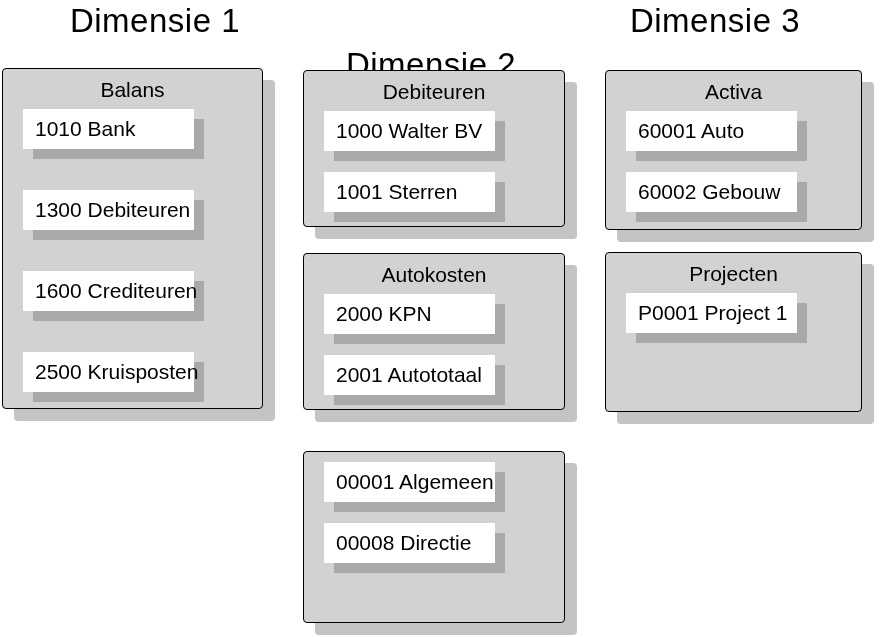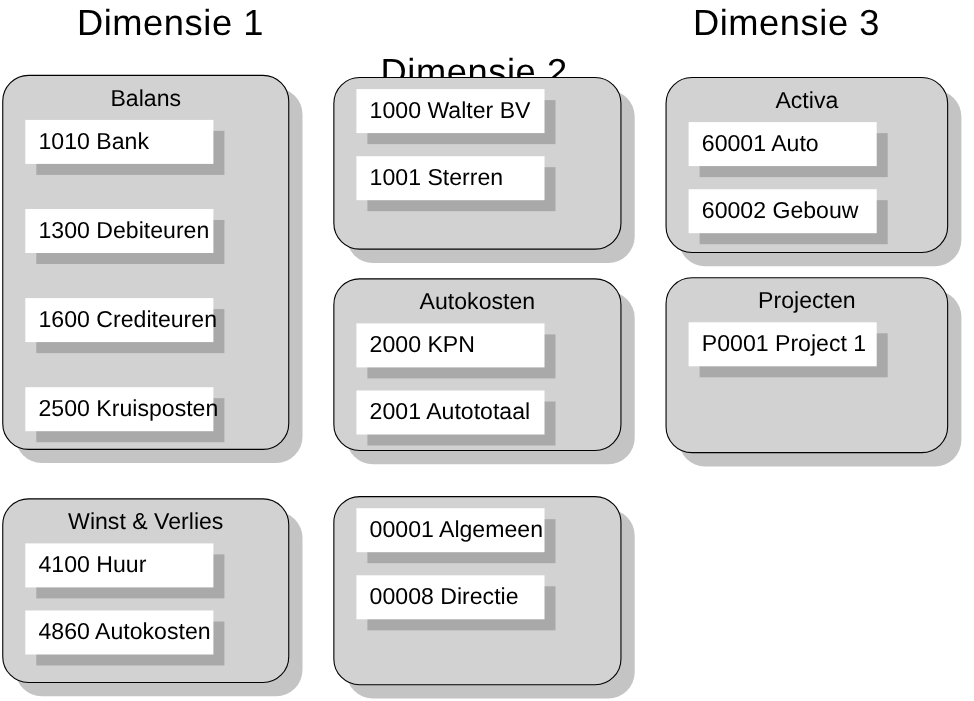--- a/index.html
+++ b/index.html
@@ -22,21 +22,21 @@
     text-align: center;
     font-size: 33px;
     letter-spacing: 0.5px;
     white-space: nowrap;
   }
   .box {
     position: absolute;
     box-sizing: border-box;
     background: var(--box-fill, #d2d2d2);
     border: 1px solid var(--box-border, #000000);
-    border-radius: 24px;
+    border-radius: 4px;
     box-shadow: 12px 12px 0 var(--box-shadow, #c4c4c4);
     padding-top: 10px;
   }
   .box-title {
     text-align: center;
     font-size: 21px;
     line-height: 22px;
     margin-bottom: 8px;
     white-space: nowrap;
   }
@@ -77,27 +77,23 @@
   <div class="col-heading" id="heading-3">Dimensie 3</div>
 
   <div class="box box--balans" id="box-balans">
     <div class="box-title">Balans</div>
     <div class="item">1010 Bank</div>
     <div class="item">1300 Debiteuren</div>
     <div class="item">1600 Crediteuren</div>
     <div class="item">2500 Kruisposten</div>
   </div>
 
-  <div class="box" id="box-winst-verlies">
-    <div class="box-title">Winst &amp; Verlies</div>
-    <div class="item">4100 Huur</div>
-    <div class="item">4860 Autokosten</div>
-  </div>
 
   <div class="box" id="box-debiteuren">
+    <div class="box-title">Debiteuren</div>
     <div class="item">1000 Walter BV</div>
     <div class="item">1001 Sterren</div>
   </div>
 
   <div class="box" id="box-crediteuren">
     <div class="box-title">Autokosten</div>
     <div class="item">2000 KPN</div>
     <div class="item">2001 Autototaal</div>
   </div>
 

